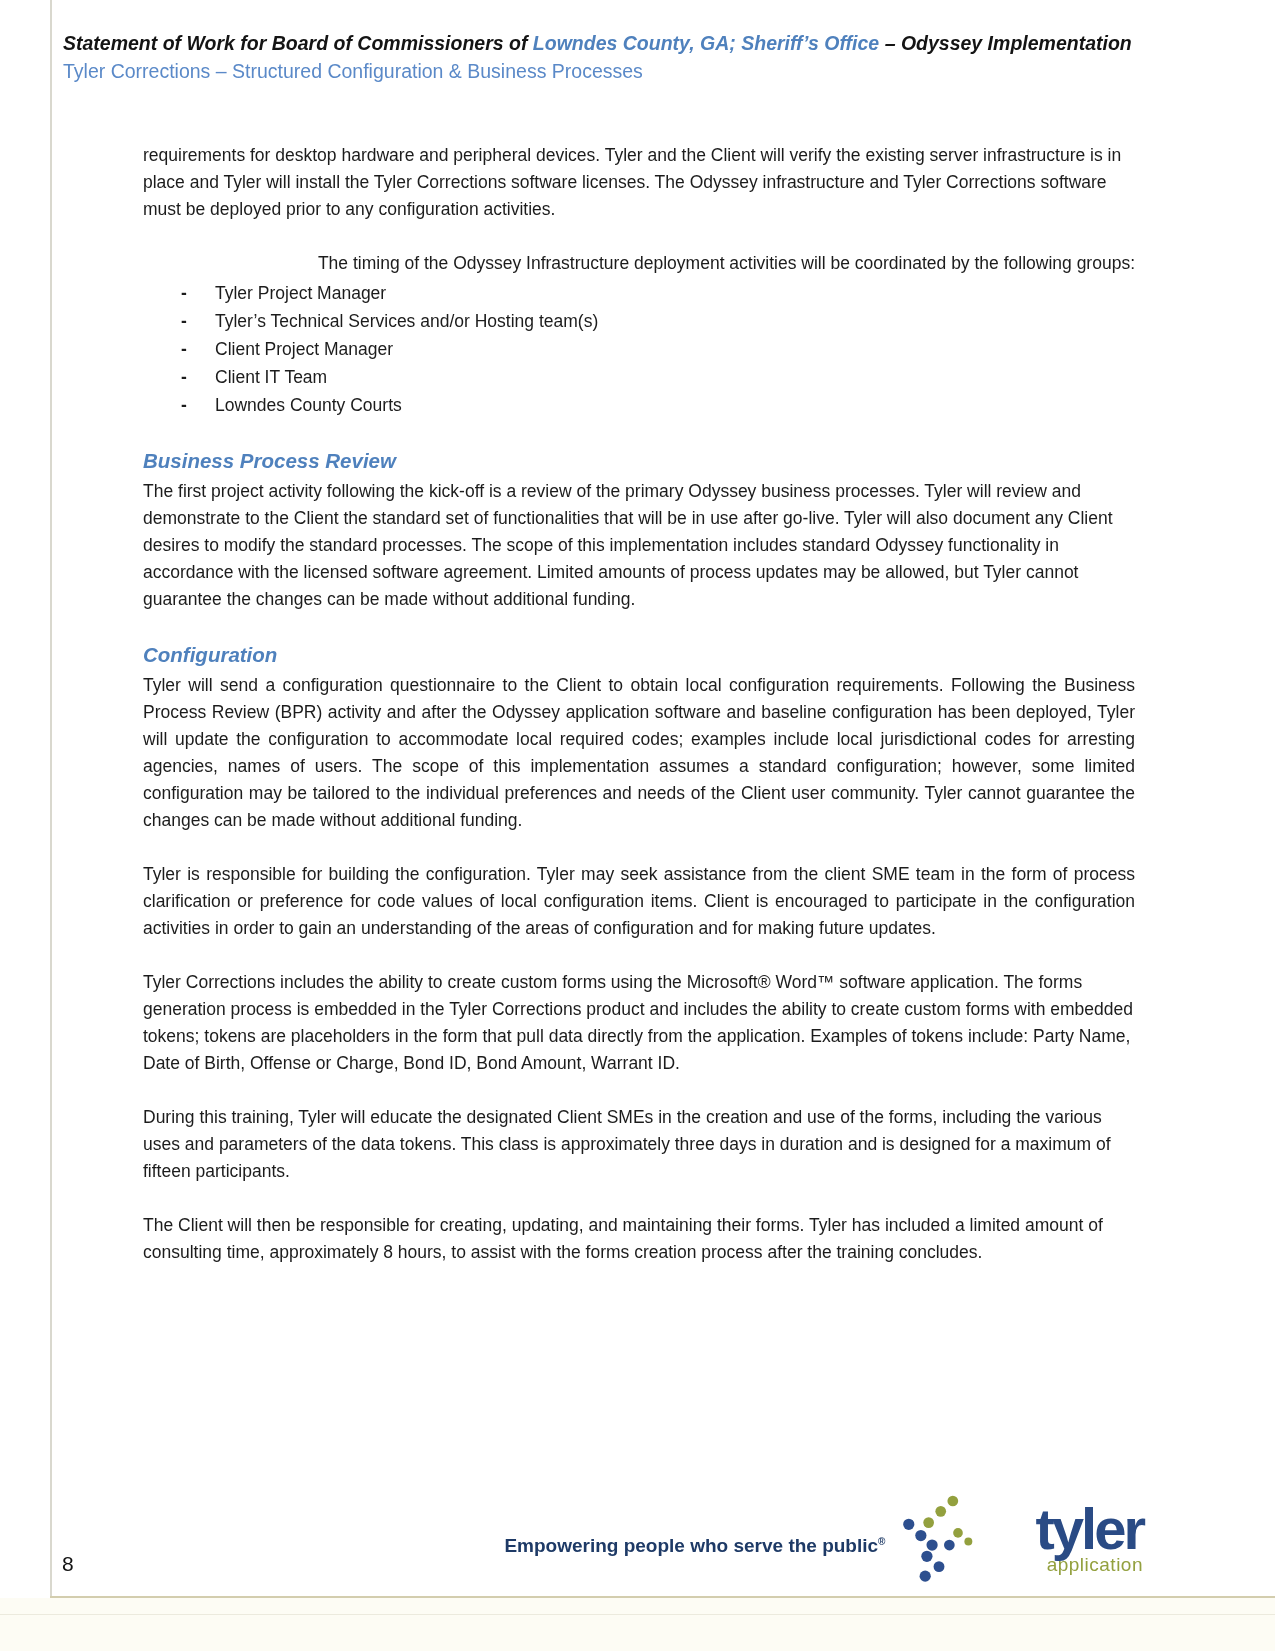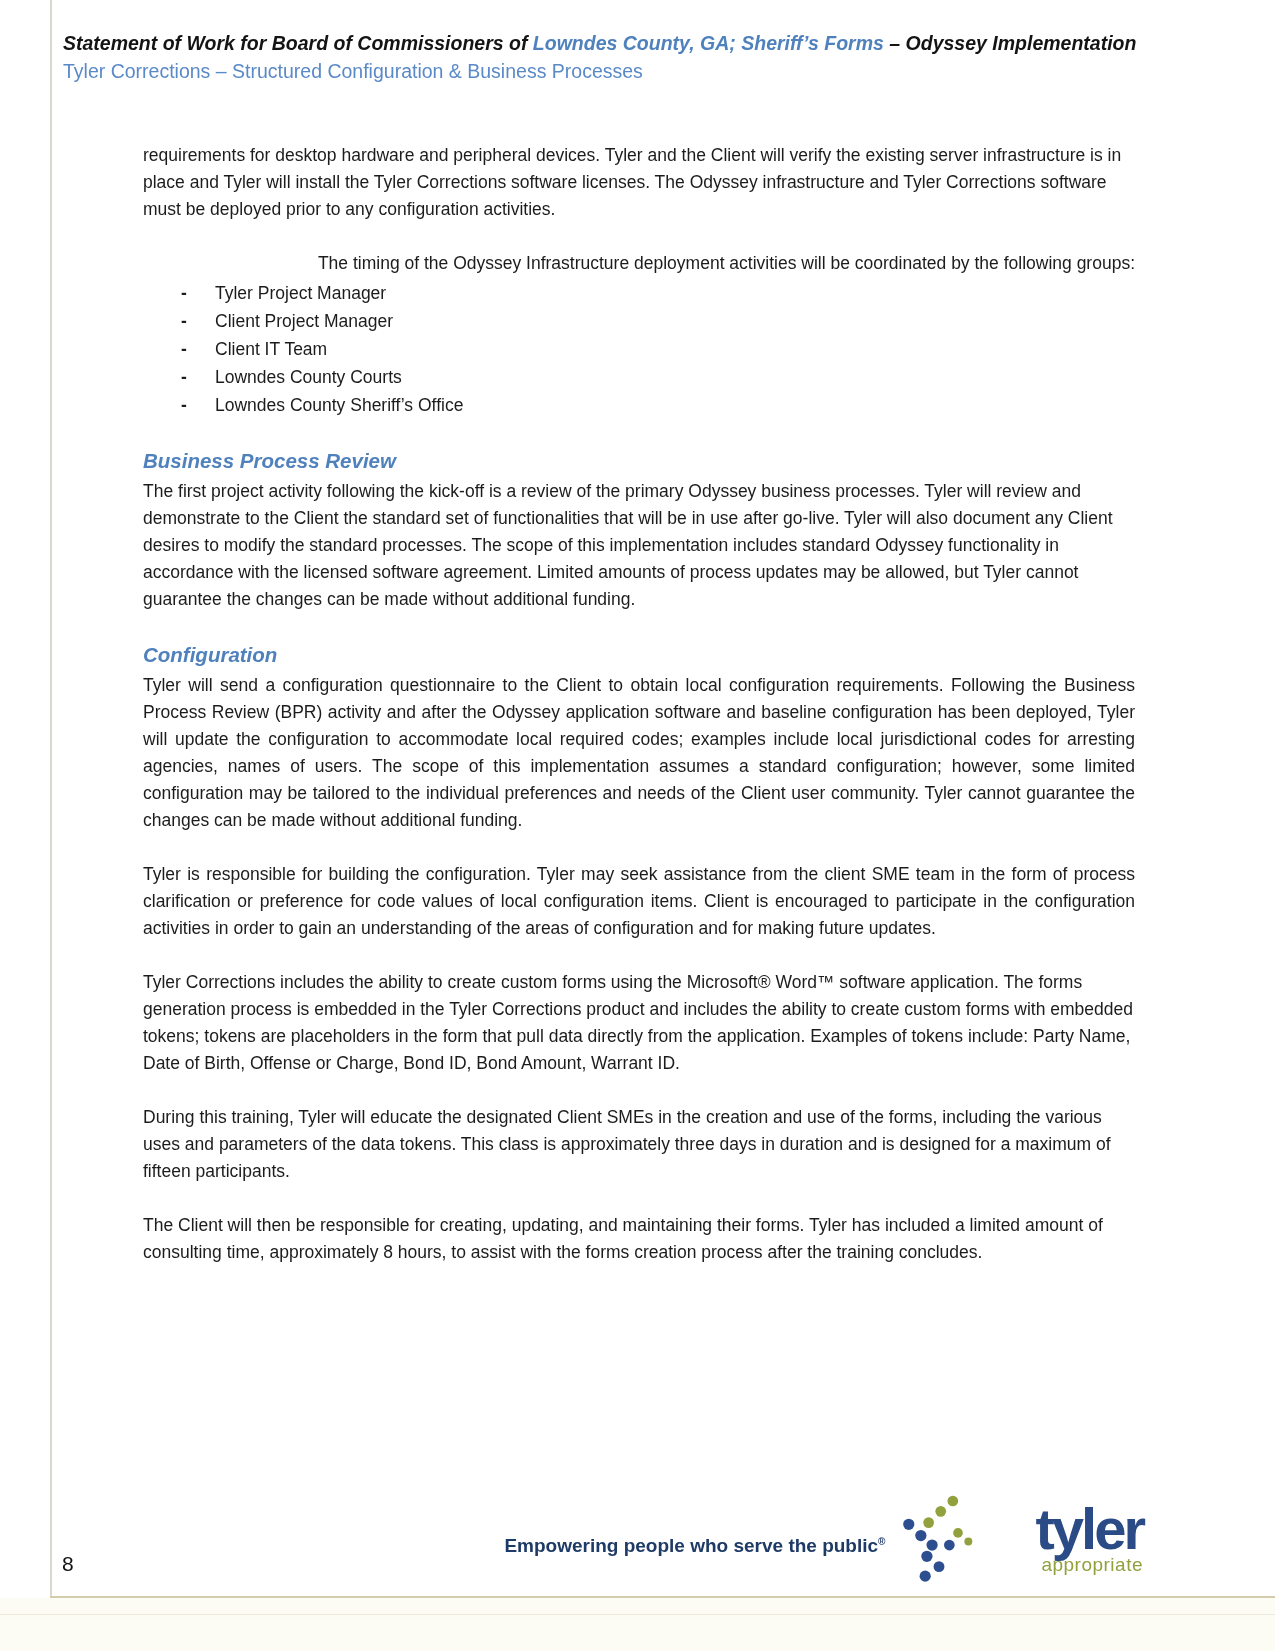--- a/index.html
+++ b/index.html
@@ -38,33 +38,33 @@
 </style>
 </head>
 <body>
 
 <div class="left-rule"></div>
 <div class="bottom-strip"></div>
 <div class="bottom-rule"></div>
 <div class="bottom-rule2"></div>
 
 <header class="page-header">
-  <div class="hdr-line1"><span>Statement of Work for Board of Commissioners of </span><span class="hl">Lowndes County, GA; Sheriff’s Forms</span><span> – Odyssey Implementation</span></div>
+  <div class="hdr-line1"><span>Statement of Work for Board of Commissioners of </span><span class="hl">Lowndes County, GA; Sheriff’s Office</span><span> – Odyssey Implementation</span></div>
   <div class="hdr-line2">Tyler Corrections – Structured Configuration &amp; Business Processes</div>
 </header>
 
 <main class="content">
   <p>requirements for desktop hardware and peripheral devices.  Tyler and the Client will verify the existing server infrastructure is in place and Tyler will install the Tyler Corrections software licenses. The Odyssey infrastructure and Tyler Corrections software must be deployed prior to any configuration activities.</p>
   <p class="intro">The timing of the Odyssey Infrastructure deployment activities will be coordinated by the following groups:</p>
   <ul class="groups">
     <li>Tyler Project Manager</li>
+    <li>Tyler’s Technical Services and/or Hosting team(s)</li>
     <li>Client Project Manager</li>
     <li>Client IT Team</li>
     <li>Lowndes County Courts</li>
-    <li>Lowndes County Sheriff’s Office</li>
   </ul>
 
   <section>
     <h3 class="sec">Business Process Review</h3>
     <p>The first project activity following the kick-off is a review of the primary Odyssey business processes. Tyler will review and demonstrate to the Client the standard set of functionalities that will be in use after go-live. Tyler will also document any Client desires to modify the standard processes. The scope of this implementation includes standard Odyssey functionality in accordance with the licensed software agreement. Limited amounts of process updates may be allowed, but Tyler cannot guarantee the changes can be made without additional funding.</p>
   </section>
 
   <section>
     <h3 class="sec">Configuration</h3>
     <p class="justify">Tyler will send a configuration questionnaire to the Client to obtain local configuration requirements. Following the Business Process Review (BPR) activity and after the Odyssey application software and baseline configuration has been deployed, Tyler will update the configuration to accommodate local required codes; examples include local jurisdictional codes for arresting agencies, names of users. The scope of this implementation assumes a standard configuration; however, some limited configuration may be tailored to the individual preferences and needs of the Client user community. Tyler cannot guarantee the changes can be made without additional funding.</p>
@@ -89,17 +89,17 @@
     <circle cx="66" cy="47" r="5.6" fill="#93a03e"></circle>
     <circle cx="78" cy="57" r="4.6" fill="#93a03e"></circle>
     <circle cx="56" cy="61" r="6.2" fill="#2d4f8f"></circle>
     <circle cx="36" cy="61" r="6.5" fill="#2d4f8f"></circle>
     <circle cx="30" cy="74" r="6.5" fill="#2d4f8f"></circle>
     <circle cx="44" cy="86" r="6.3" fill="#2d4f8f"></circle>
     <circle cx="28" cy="97" r="6.5" fill="#2d4f8f"></circle>
   </svg>
   <div class="wordmark">
     <div class="wordmark-name">tyler</div>
-    <div class="wordmark-sub">appropriate</div>
+    <div class="wordmark-sub">application</div>
   </div>
 </div>
 
 <div class="page-number">8</div>
 
 </body></html>

